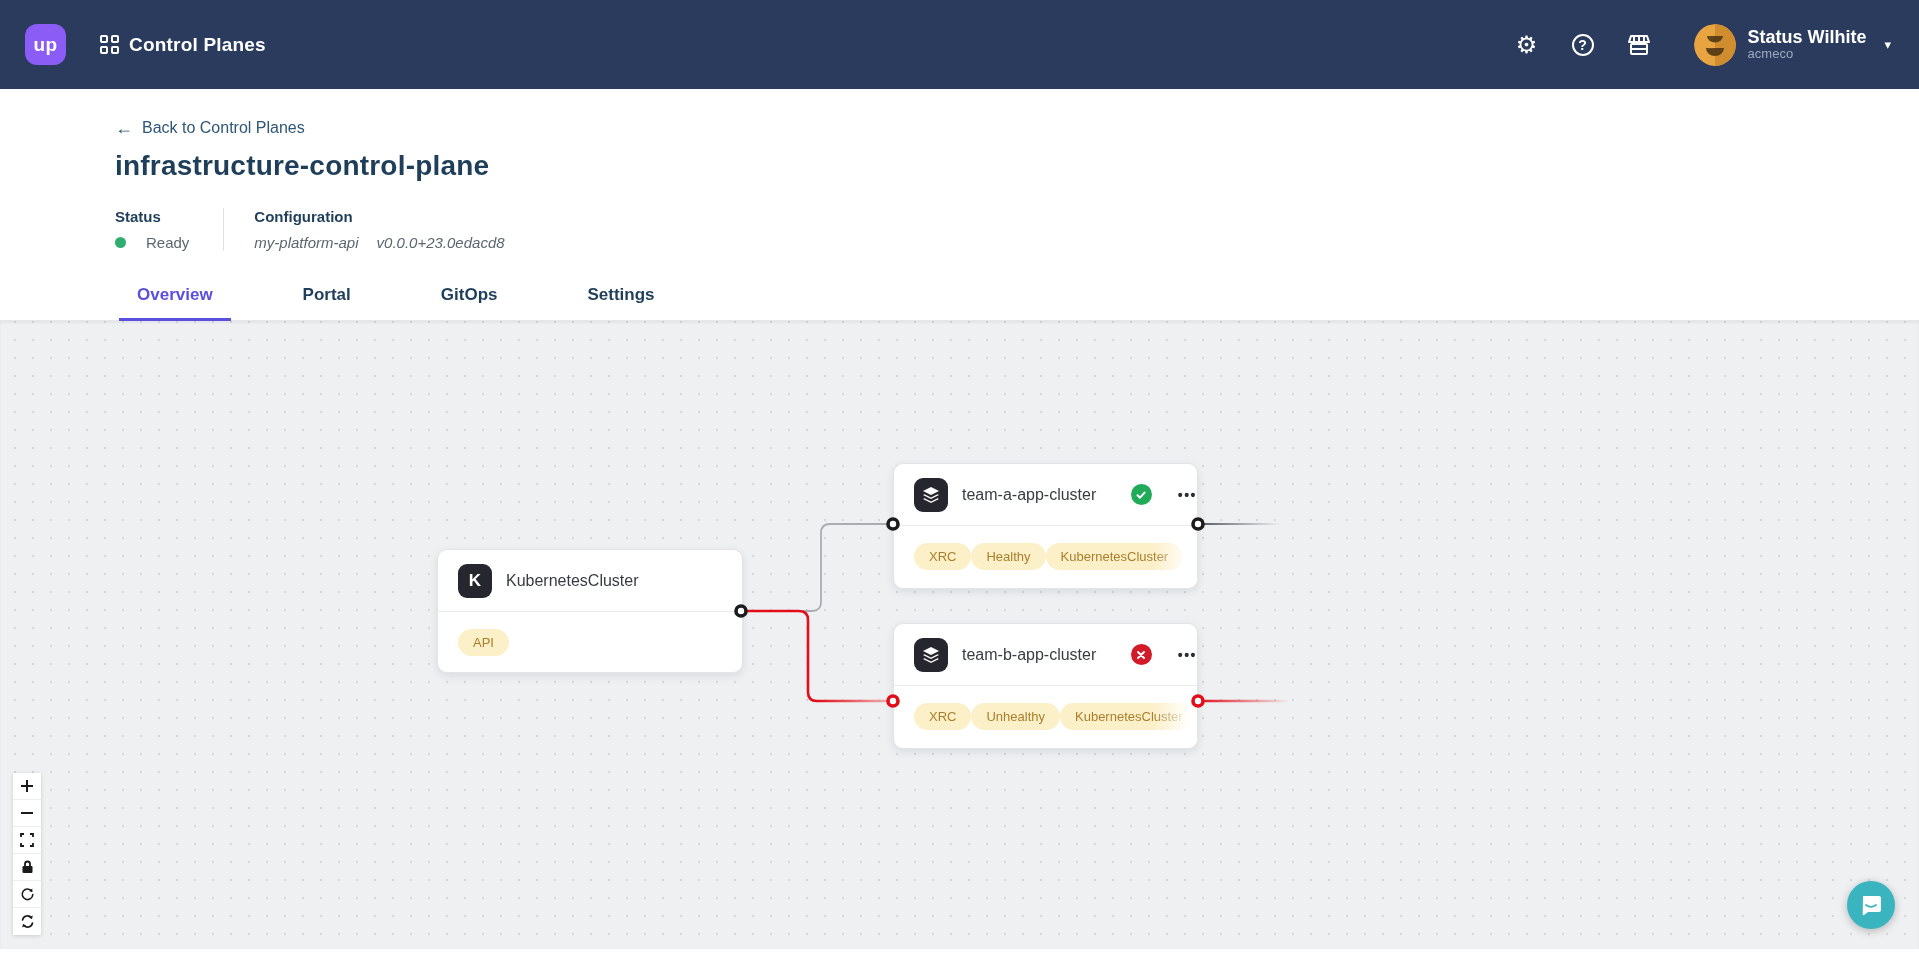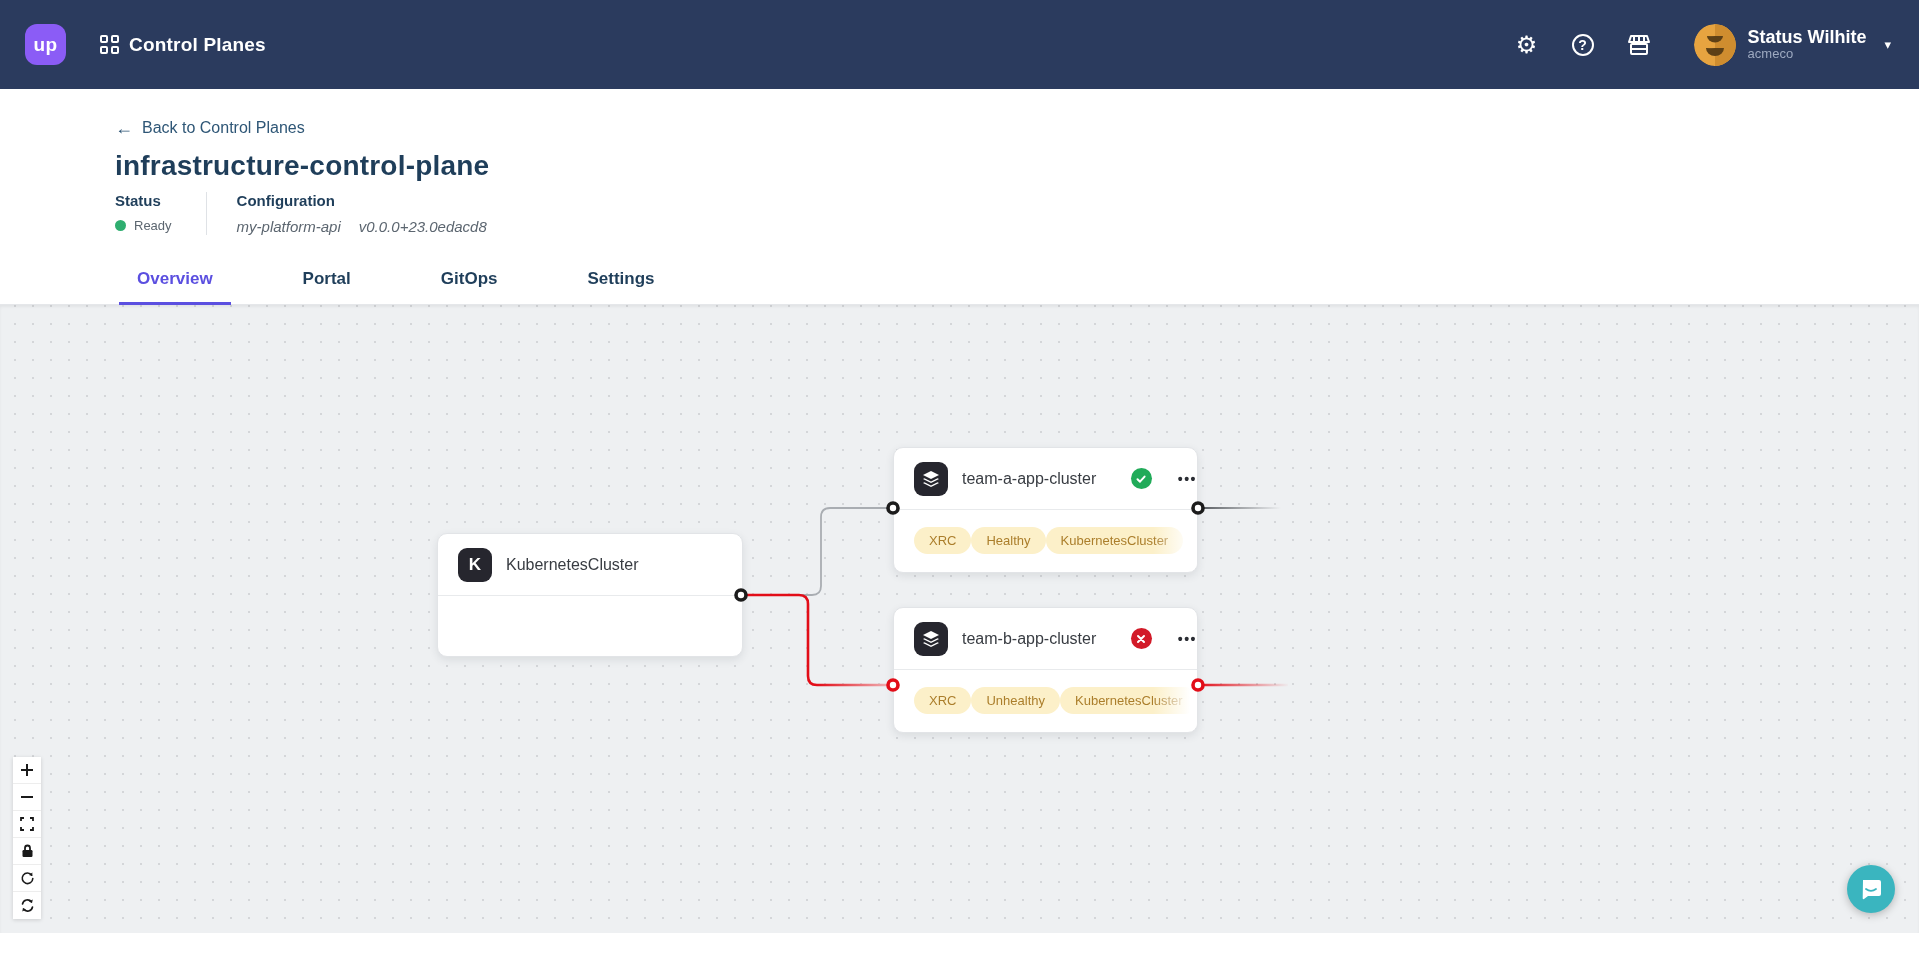--- a/index.html
+++ b/index.html
@@ -32,24 +32,24 @@
   .user-org { color:#9da9c0; font-size:13px; }
   .caret { color:#fff; font-size:13px; margin-left:6px; }
 
   
   .page-head { background:#fff; padding:30px 0 0 115px; }
   .back-link { display:inline-flex; align-items:center; gap:9px; color:#2e5676;
     font-size:16px; cursor:pointer; text-decoration:none; }
   .back-arrow { font-size:18px; line-height:1; }
   .page-title { margin-top:12px; color:#1f3e5a; font-size:28px; font-weight:800;
     letter-spacing:.2px; }
-  .meta-row { display:flex; margin-top:10px; }
+  .meta-row { display:flex; margin-top:26px; }
   .meta-col .meta-label { color:#1f3e5a; font-weight:bold; font-size:15px; }
-  .meta-val-row { display:flex; align-items:center; gap:8px; margin-top:9px;
-    color:#5c6670; font-size:13px; }
+  .meta-val-row { display:flex; align-items:center; gap:20px; margin-top:9px;
+    color:#5c6670; font-size:15px; }
   .status-dot { width:11px; height:11px; border-radius:50%; background:#2fae70; }
   .meta-divider { width:1px; background:#dfe2e6; margin:0 30px 0 34px; }
   .config-vals { display:flex; gap:18px; margin-top:9px; color:#5c6670; font-size:15px;font-style:italic; }
 
   
   .tabs { display:flex; gap:54px; padding-left:119px; margin-top:24px;
     border-bottom:1px solid #e5e7ea; }
   .tab { padding:10px 18px 13px; font-size:17px; font-weight:bold; color:#1f3e5a;
     cursor:pointer; border-bottom:3px solid transparent; margin-bottom:-1px; }
   .tab.active { color:#5b4fe0; border-bottom-color:#5b4fe0; }
@@ -181,20 +181,23 @@
 </nav>
 
 <div class="canvas">
 
   <div class="node-card" style="left:437px; top:228px; width:306px; height:124px;">
     <div class="node-top">
       <span class="node-badge">K</span>
       <span class="node-title">KubernetesCluster</span>
     </div>
     <div class="node-sep"></div>
+    <div class="node-tags">
+      <span class="pill">API</span>
+    </div>
   </div>
 
   <div class="node-card" style="left:893px; top:142px; width:305px; height:126px;">
     <div class="node-top">
       <span class="node-badge">
         <svg width="20" height="20" viewBox="0 0 20 20">
           <path d="M10 2 L18 6 L10 10 L2 6 Z" fill="#fff"></path>
           <path d="M3.5 9.2 L10 12.4 L16.5 9.2 L18 10 L10 14 L2 10 Z" fill="#fff"></path>
           <path d="M3.5 13.2 L10 16.4 L16.5 13.2 L18 14 L10 18 L2 14 Z" fill="#fff"></path>
         </svg>

